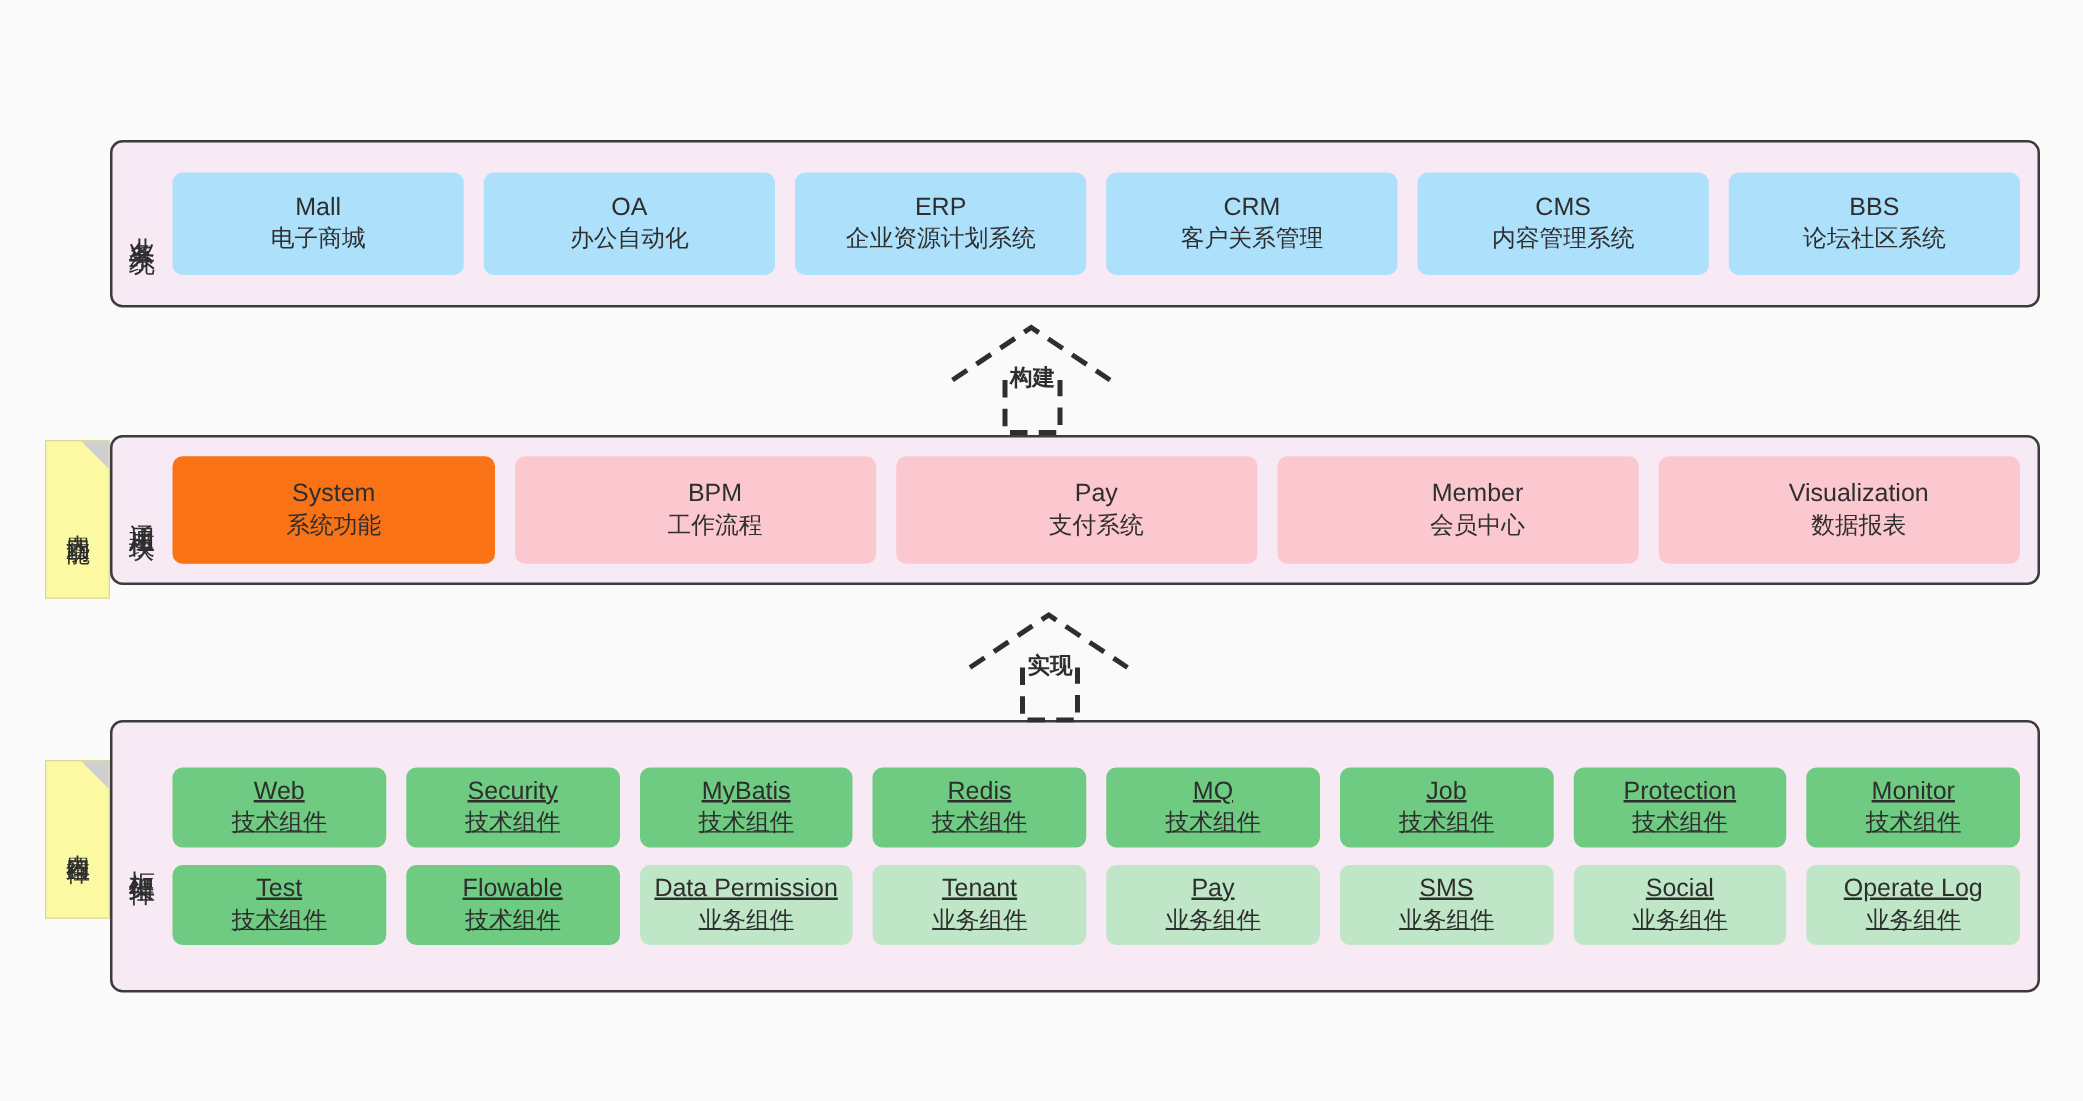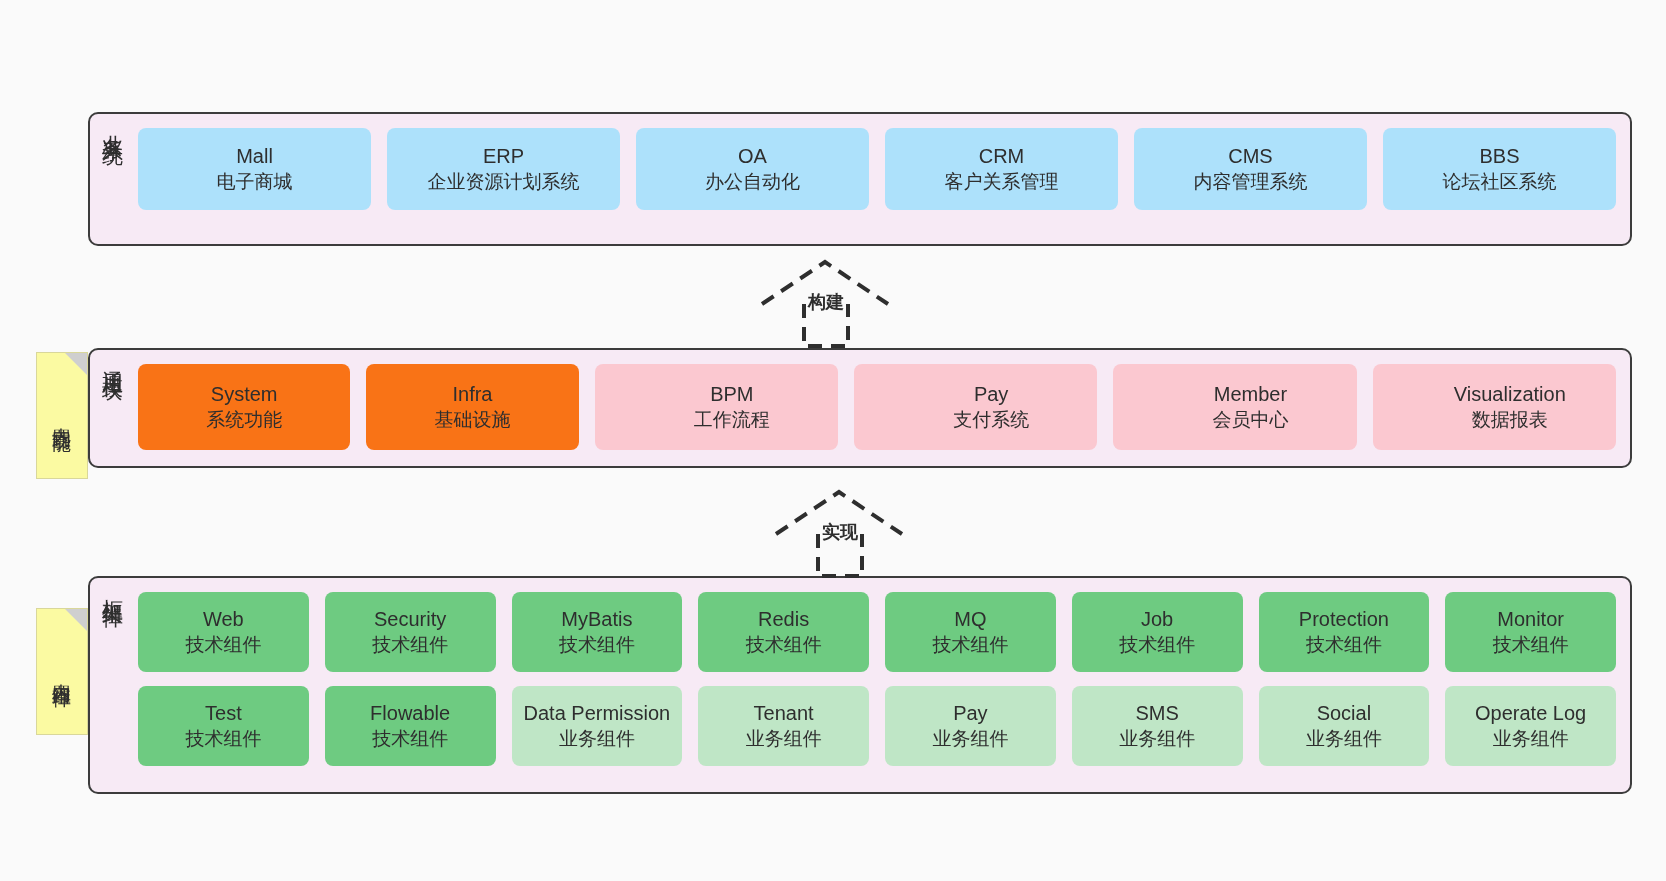--- a/index.html
+++ b/index.html
@@ -17,21 +17,21 @@
   }
 
   
   .layer {
     position: absolute;
     background: #f7eaf5;
     border: 2px solid #3c3c3c;
     border-radius: 10px;
     display: flex;
     flex-direction: row;
-    align-items: flex-start;
+    align-items: center;
   }
   .layer-title {
     flex: 0 0 auto;
     width: 46px;
     display: flex;
     align-items: center;
     justify-content: center;
     font-size: 21px;
     color: #2e2e2e;
     writing-mode: vertical-rl;
@@ -67,21 +67,21 @@
     text-align: center;
     color: #2e2e2e;
     line-height: 1.28;
     padding: 6px 4px;
   }
   .box .title  { font-size: 20px; }
   .box .subtitle { font-size: 19px; }
 
   .h-biz   { height: 82px; }
   .h-mod   { height: 86px; }
-  .h-comp  { height: 80px; }
+  .h-comp  { height: 64px; text-decoration: underline; }
 
   .c-blue       { background: #ade1fb; }
   .c-red        { background: #f97316; }
   .c-pink       { background: #fbc8d0; padding-left: 35px; }
   .c-green      { background: #6ecb81; }
   .c-lightgreen { background: #bfe6c6; }
 
   
   .note {
     position: absolute;
@@ -127,26 +127,26 @@
 
   <div class="layer" id="layer-business" style="left:88px; top:112px; width:1544px; height:134px;">
     <div class="layer-title">业务系统</div>
     <div class="layer-body">
       <div class="row">
         <div class="box h-biz c-blue">
           <div class="title">Mall</div>
           <div class="subtitle">电子商城</div>
         </div>
         <div class="box h-biz c-blue">
+          <div class="title">OA</div>
+          <div class="subtitle">办公自动化</div>
+        </div>
+        <div class="box h-biz c-blue">
           <div class="title">ERP</div>
           <div class="subtitle">企业资源计划系统</div>
-        </div>
-        <div class="box h-biz c-blue">
-          <div class="title">OA</div>
-          <div class="subtitle">办公自动化</div>
         </div>
         <div class="box h-biz c-blue">
           <div class="title">CRM</div>
           <div class="subtitle">客户关系管理</div>
         </div>
         <div class="box h-biz c-blue">
           <div class="title">CMS</div>
           <div class="subtitle">内容管理系统</div>
         </div>
         <div class="box h-biz c-blue">
@@ -169,24 +169,20 @@
   </div>
 
   <div class="layer" id="layer-module" style="left:88px; top:348px; width:1544px; height:120px;">
     <div class="layer-title">通用模块</div>
     <div class="layer-body">
       <div class="row">
         <div class="box h-mod c-red">
           <div class="title">System</div>
           <div class="subtitle">系统功能</div>
         </div>
-        <div class="box h-mod c-red">
-          <div class="title">Infra</div>
-          <div class="subtitle">基础设施</div>
-        </div>
         <div class="box h-mod c-pink">
           <div class="title">BPM</div>
           <div class="subtitle">工作流程</div>
         </div>
         <div class="box h-mod c-pink">
           <div class="title">Pay</div>
           <div class="subtitle">支付系统</div>
         </div>
         <div class="box h-mod c-pink">
           <div class="title">Member</div>

